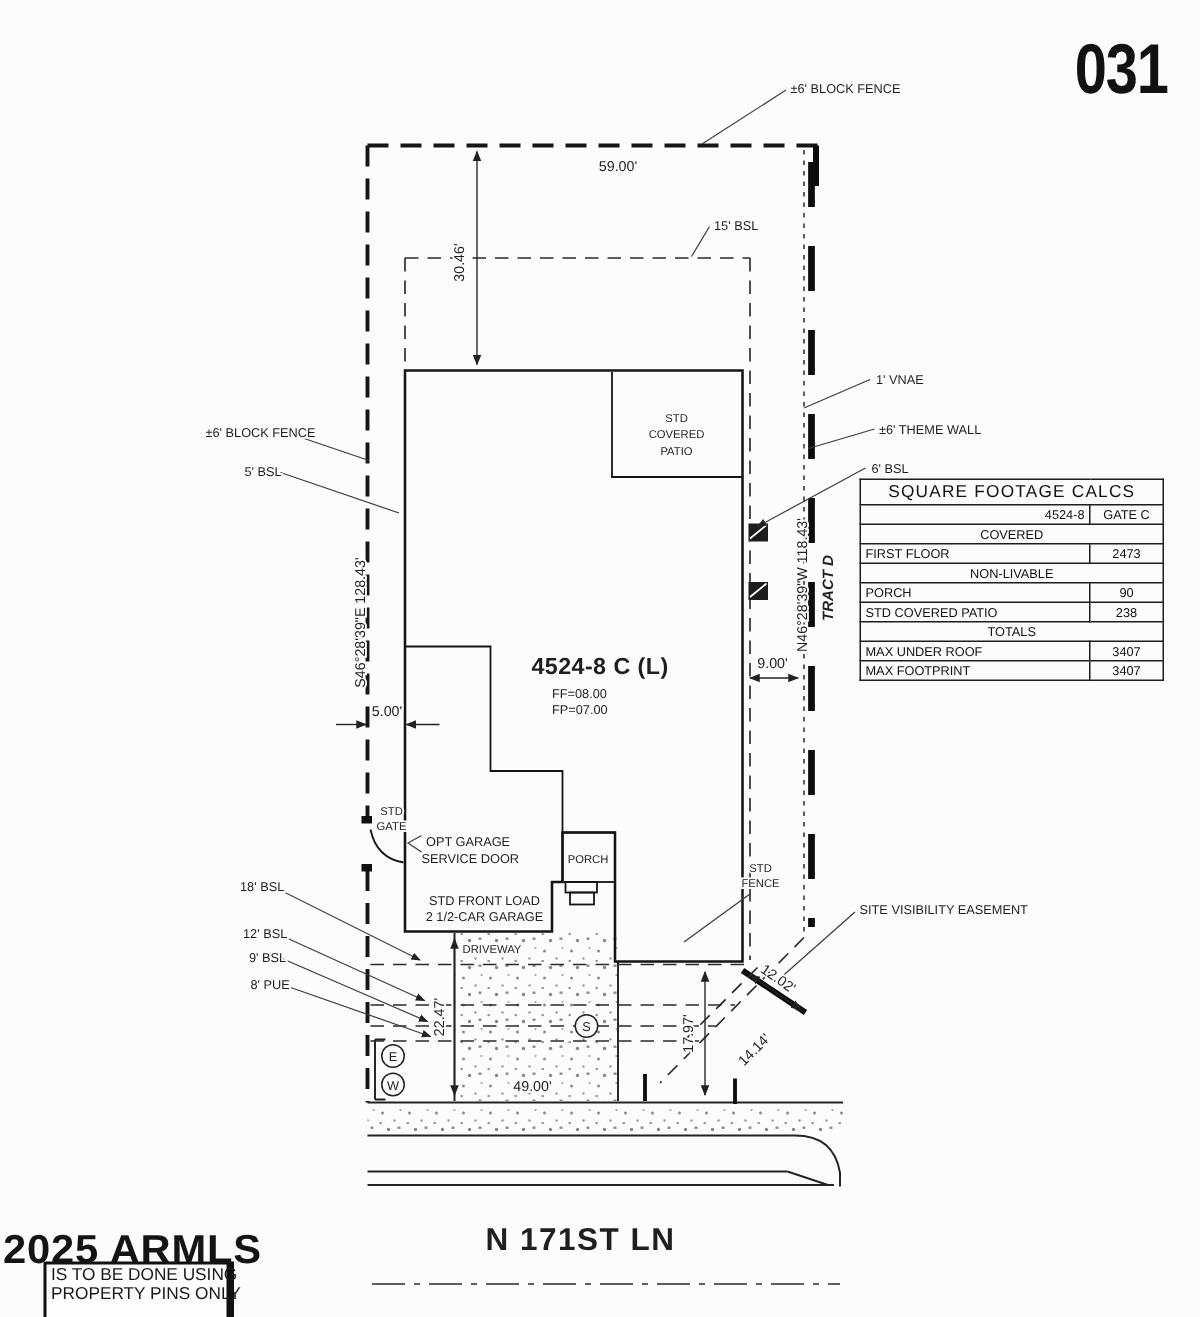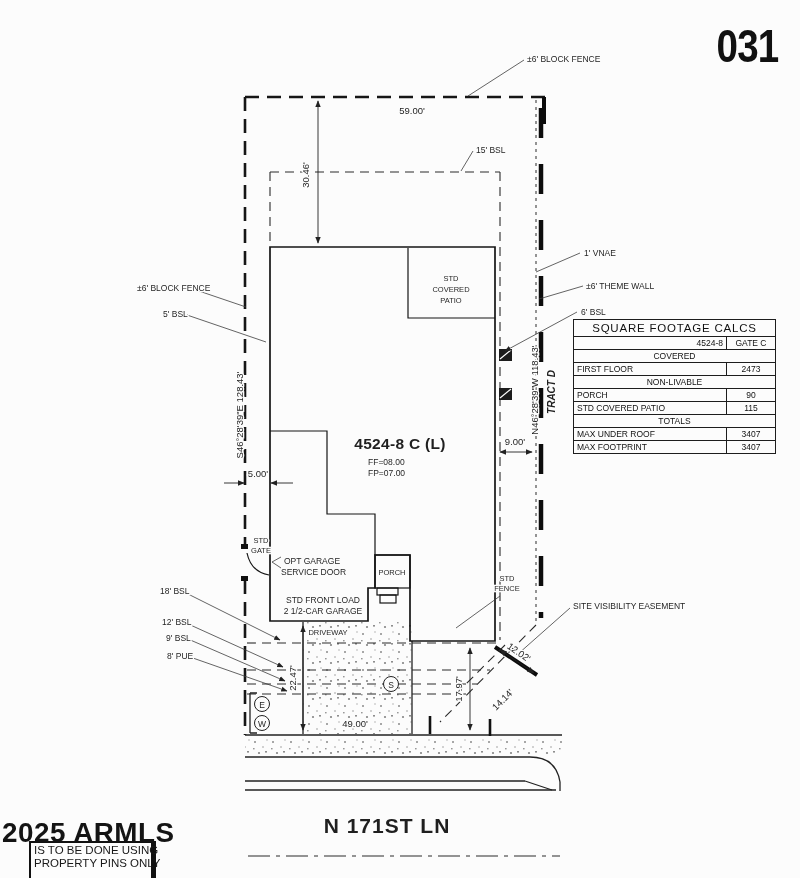--- a/index.html
+++ b/index.html
@@ -231,21 +231,21 @@
       </tr>
       <tr class="sec">
             <td colspan="2">NON-LIVABLE</td>
           </tr>
       <tr>
         <td>PORCH</td>
         <td class="val">90</td>
       </tr>
       <tr>
         <td>STD COVERED PATIO</td>
-        <td class="val">115</td>
+        <td class="val">238</td>
       </tr>
       <tr class="sec">
             <td colspan="2">TOTALS</td>
           </tr>
       <tr>
         <td>MAX UNDER ROOF</td>
         <td class="val">3407</td>
       </tr>
       <tr>
         <td>MAX FOOTPRINT</td>

